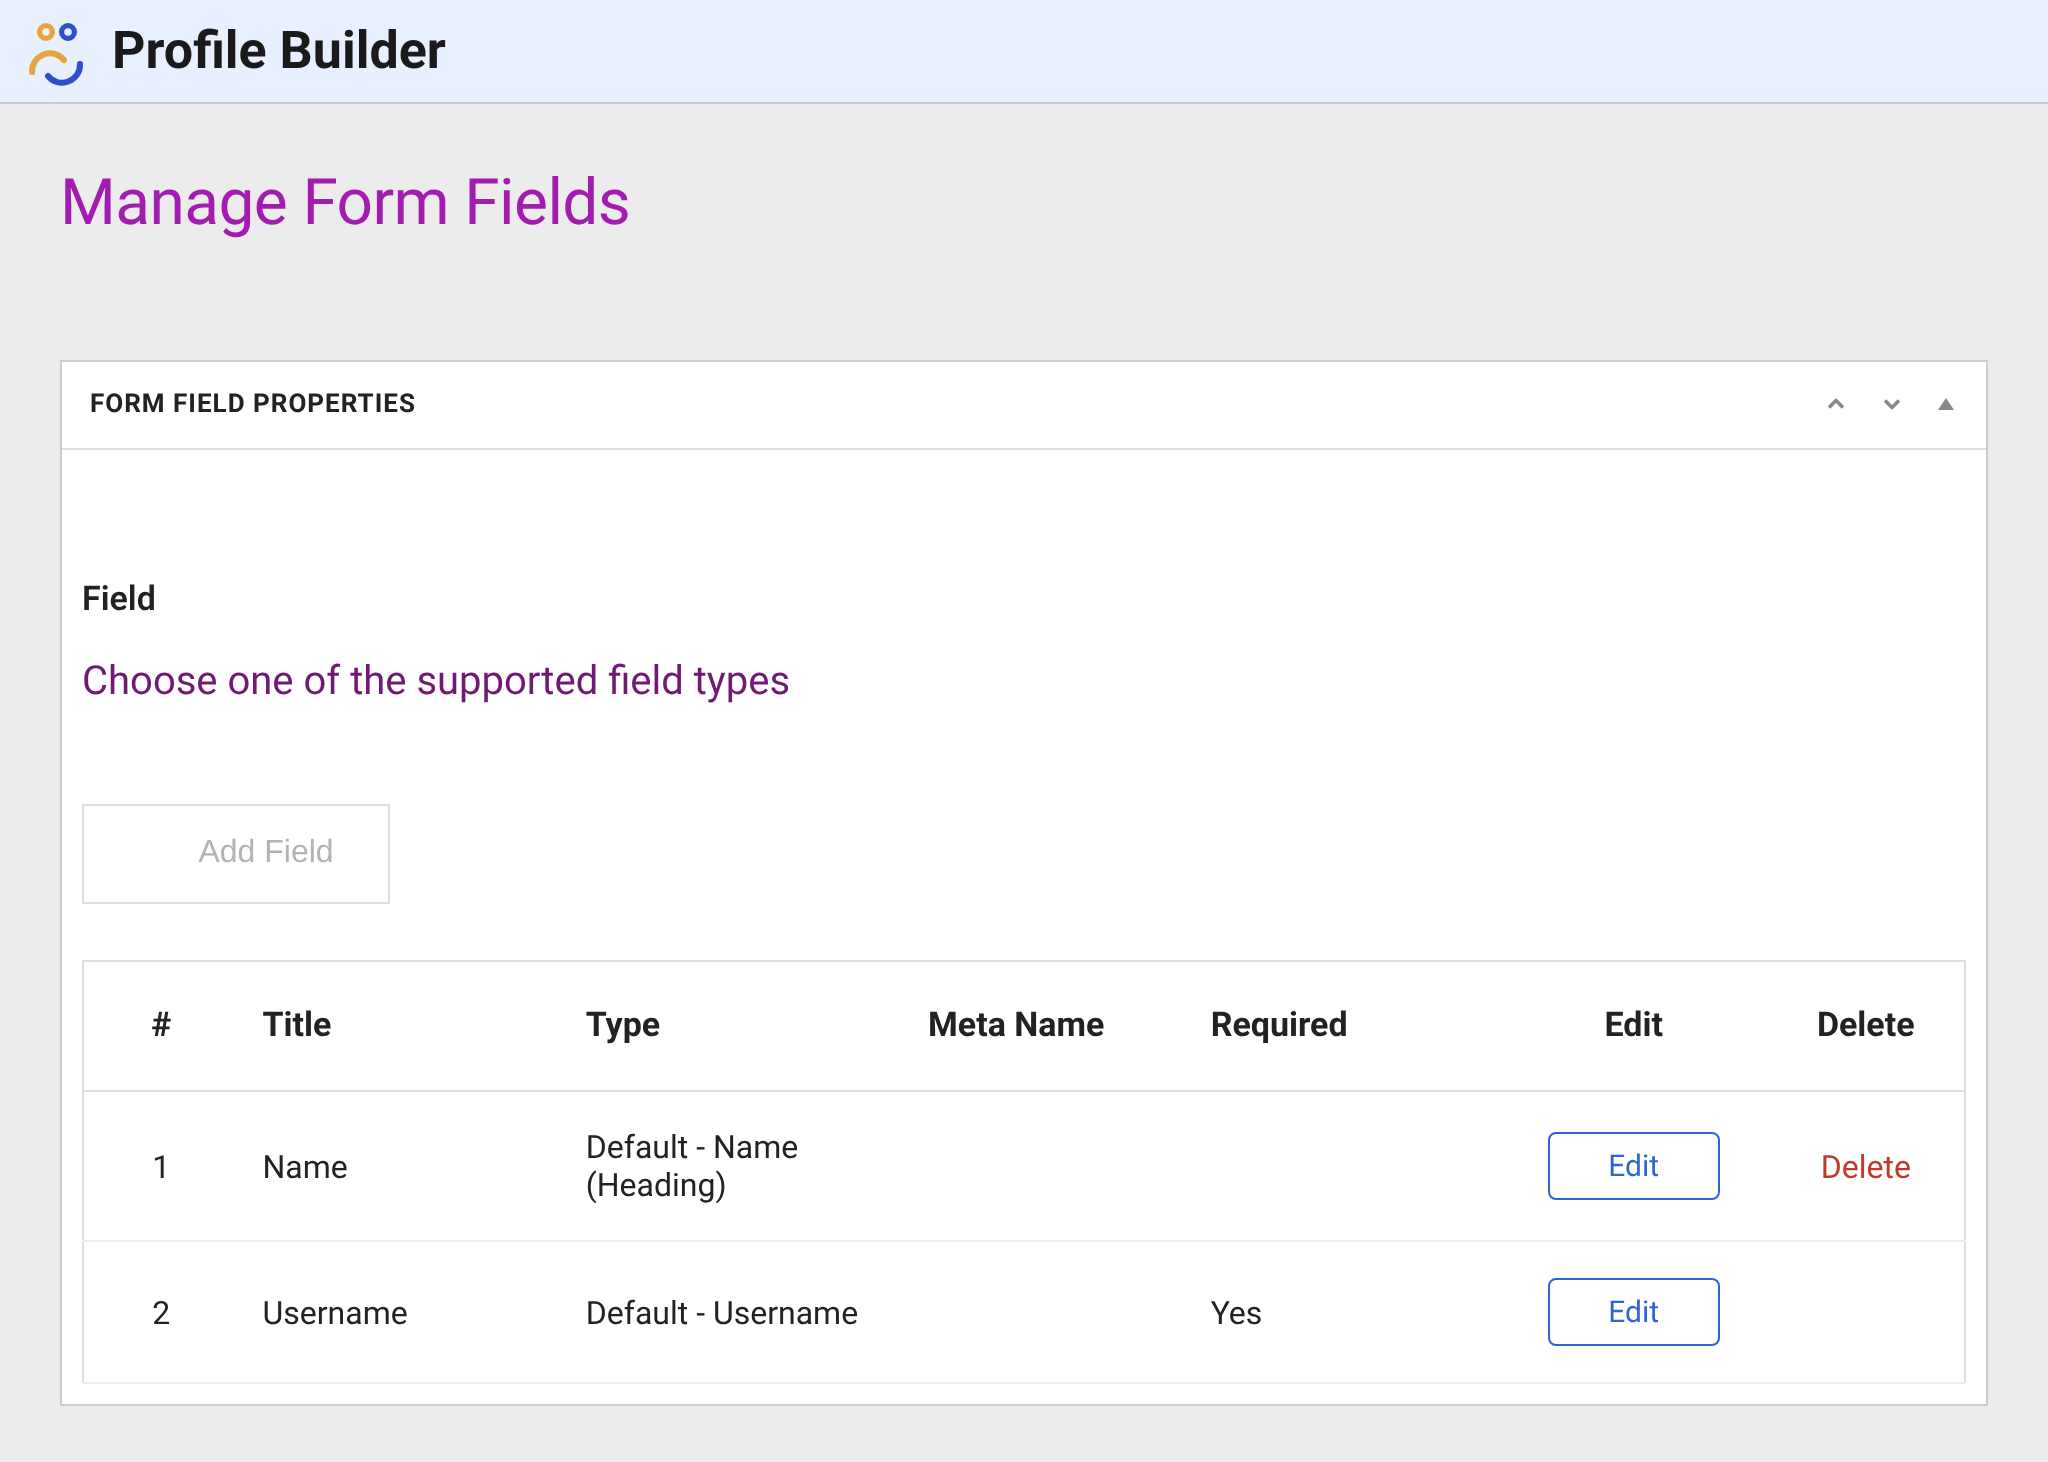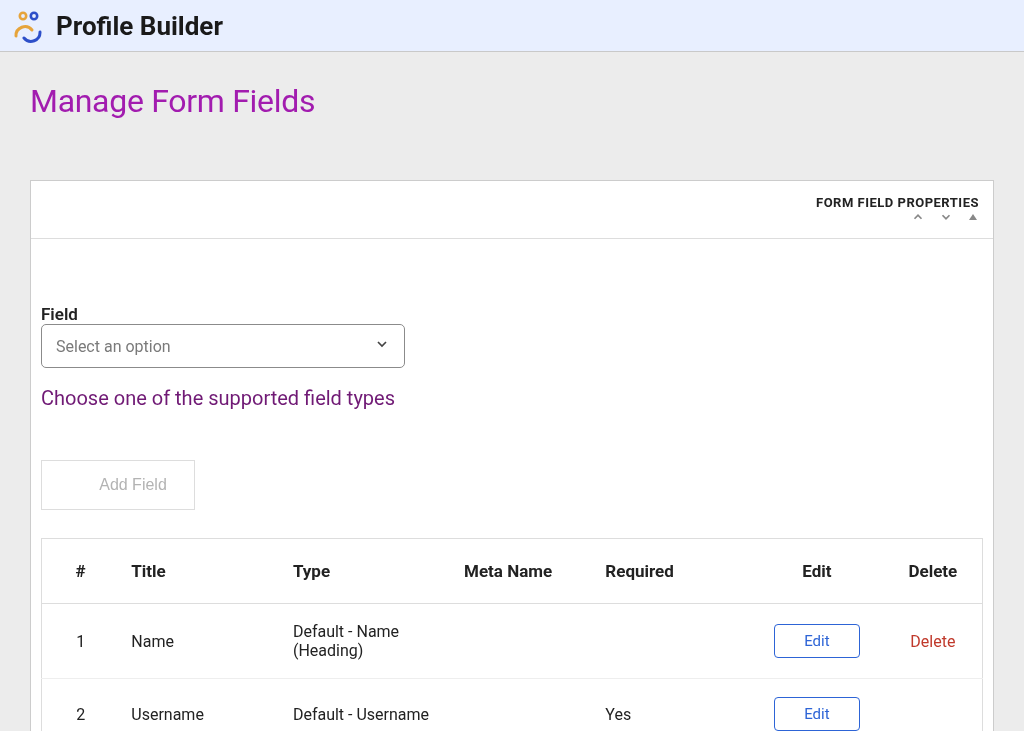--- a/index.html
+++ b/index.html
@@ -46,25 +46,24 @@
       color: #a21caf;
       margin-bottom: 60px;
       letter-spacing: -0.3px;
     }
     .panel {
       background: #fff;
       border: 1px solid #ccc;
     }
     .panel-header {
       display: flex;
-      align-items: flex-end;
+      align-items: flex-start;
       justify-content: space-between;
       padding: 14px 14px;
       border-bottom: 1px solid #ddd;
-      flex-direction: column;
     }
     .panel-header-title {
       font-size: 13px;
       font-weight: 700;
       letter-spacing: 0.5px;
       color: #222;
       text-transform: uppercase;
     }
     .panel-header-actions {
       display: flex;
@@ -227,28 +226,20 @@
               <polygon points="4,18 12,6 20,18"></polygon>
             </svg>
         </span>
       </div>
     </div>
 
     <div class="panel-body">
       <div class="form-row">
         <div class="form-label">Field</div>
         <div class="form-control-wrap">
-          <div class="select-box">
-            <span class="select-placeholder">Select an option</span>
-            <span class="select-chevron">
-              <svg width="16" height="16" viewBox="0 0 24 24" fill="none" stroke="currentColor" stroke-width="2.5">
-                  <polyline points="6 9 12 15 18 9"></polyline>
-                </svg>
-            </span>
-          </div>
           <div class="helper-text">Choose one of the supported field types</div>
         </div>
       </div>
 
       <button class="add-field-btn">Add Field</button>
 
       <table class="fields-table">
         <thead>
           <tr>
             <th class="col-num">#</th>

